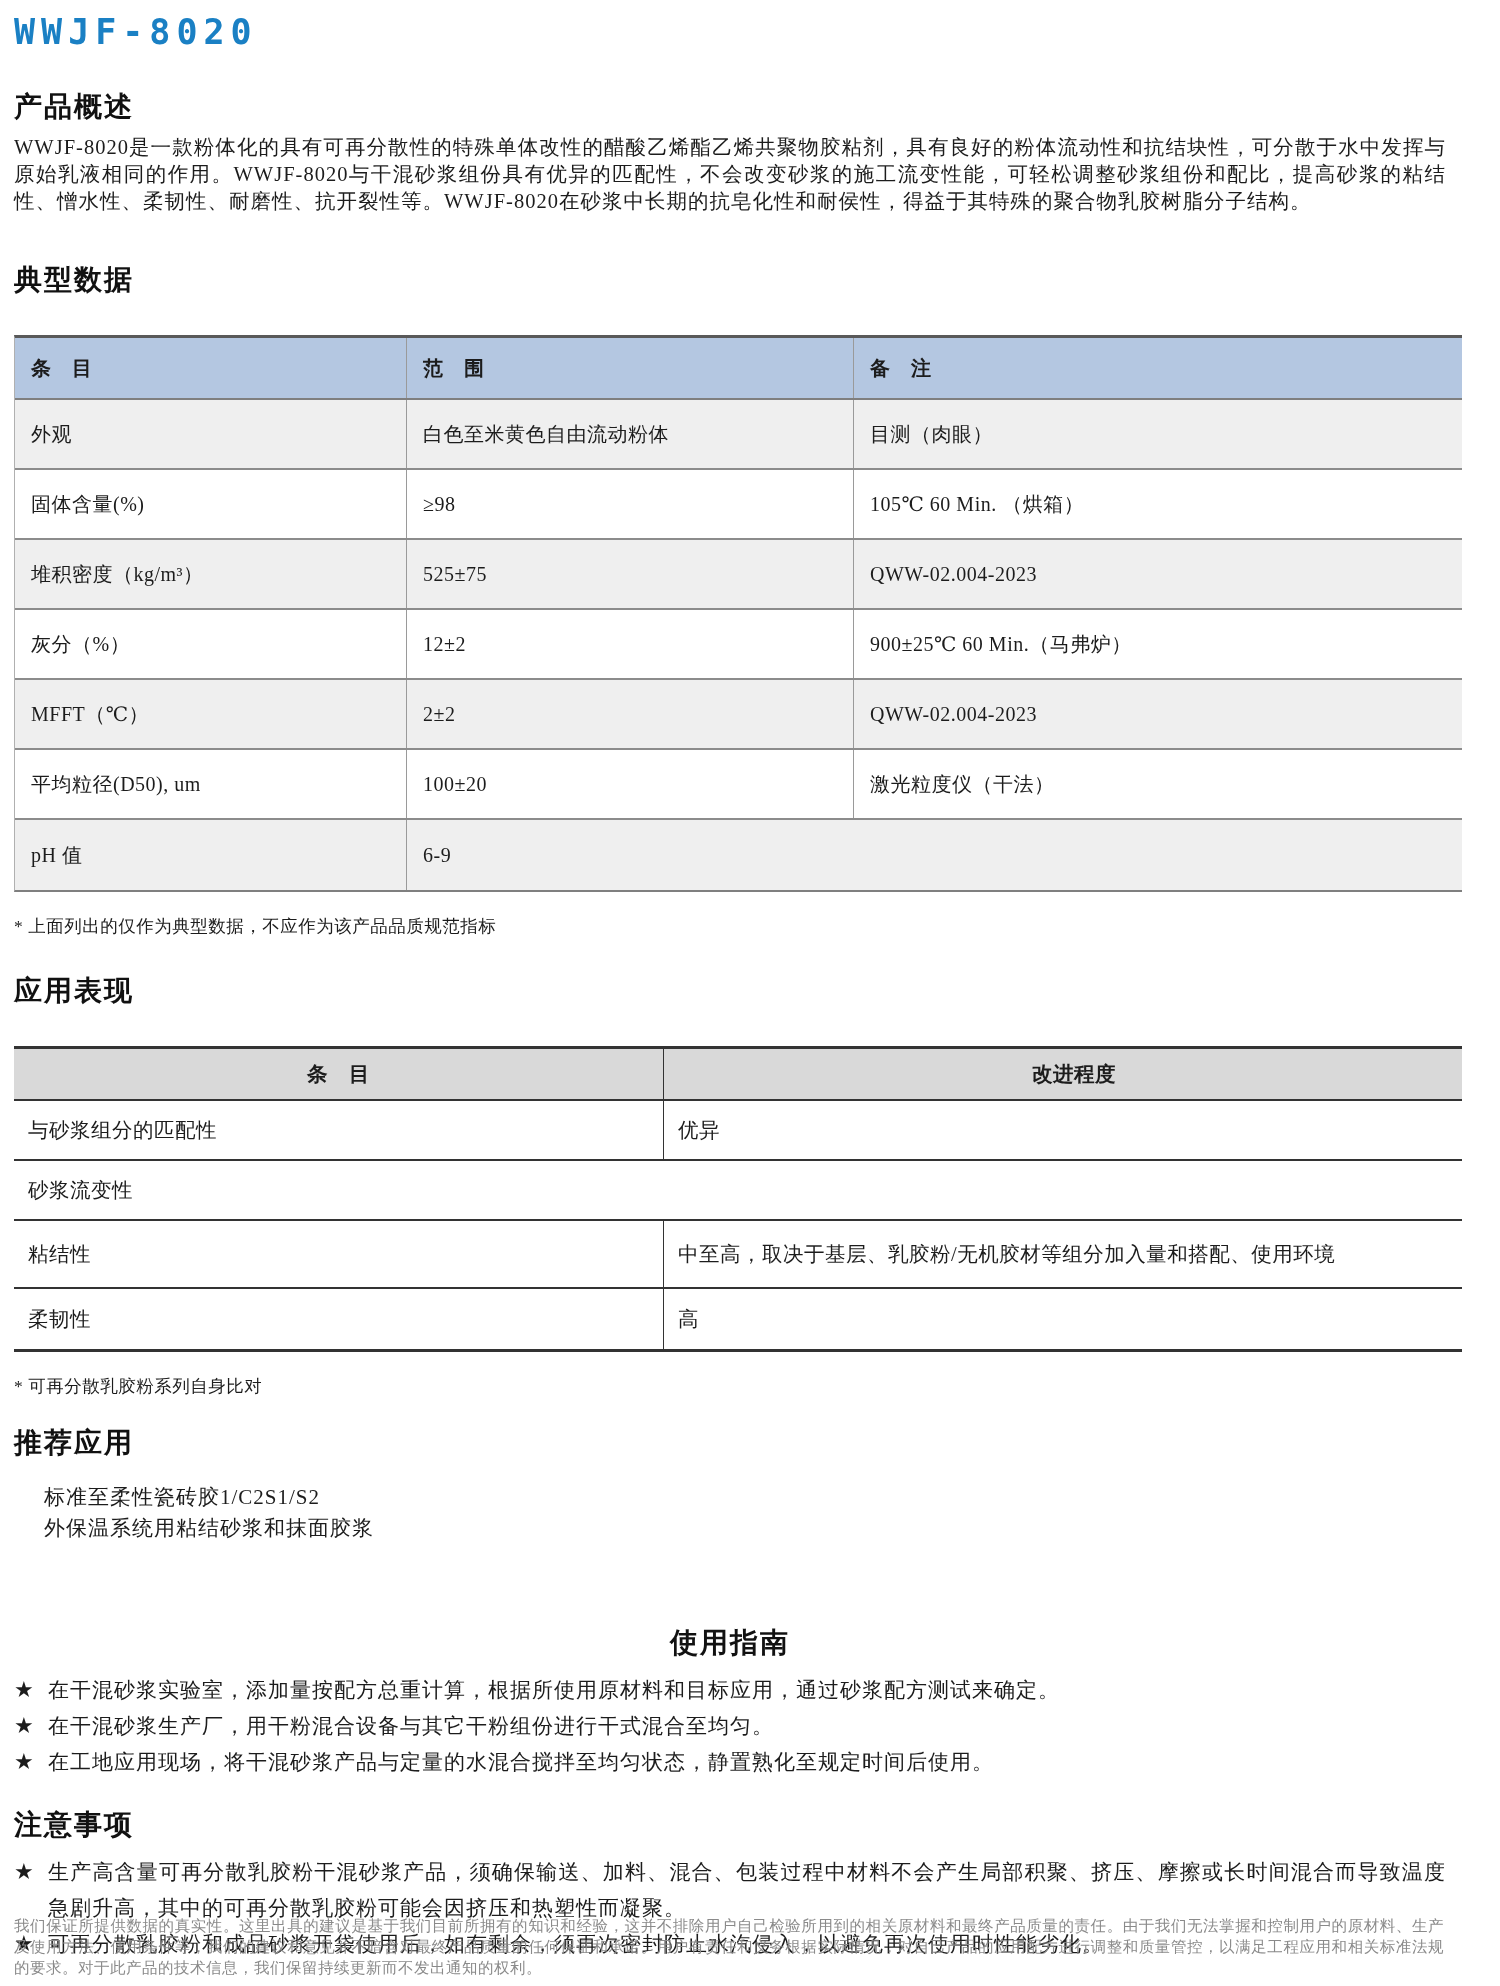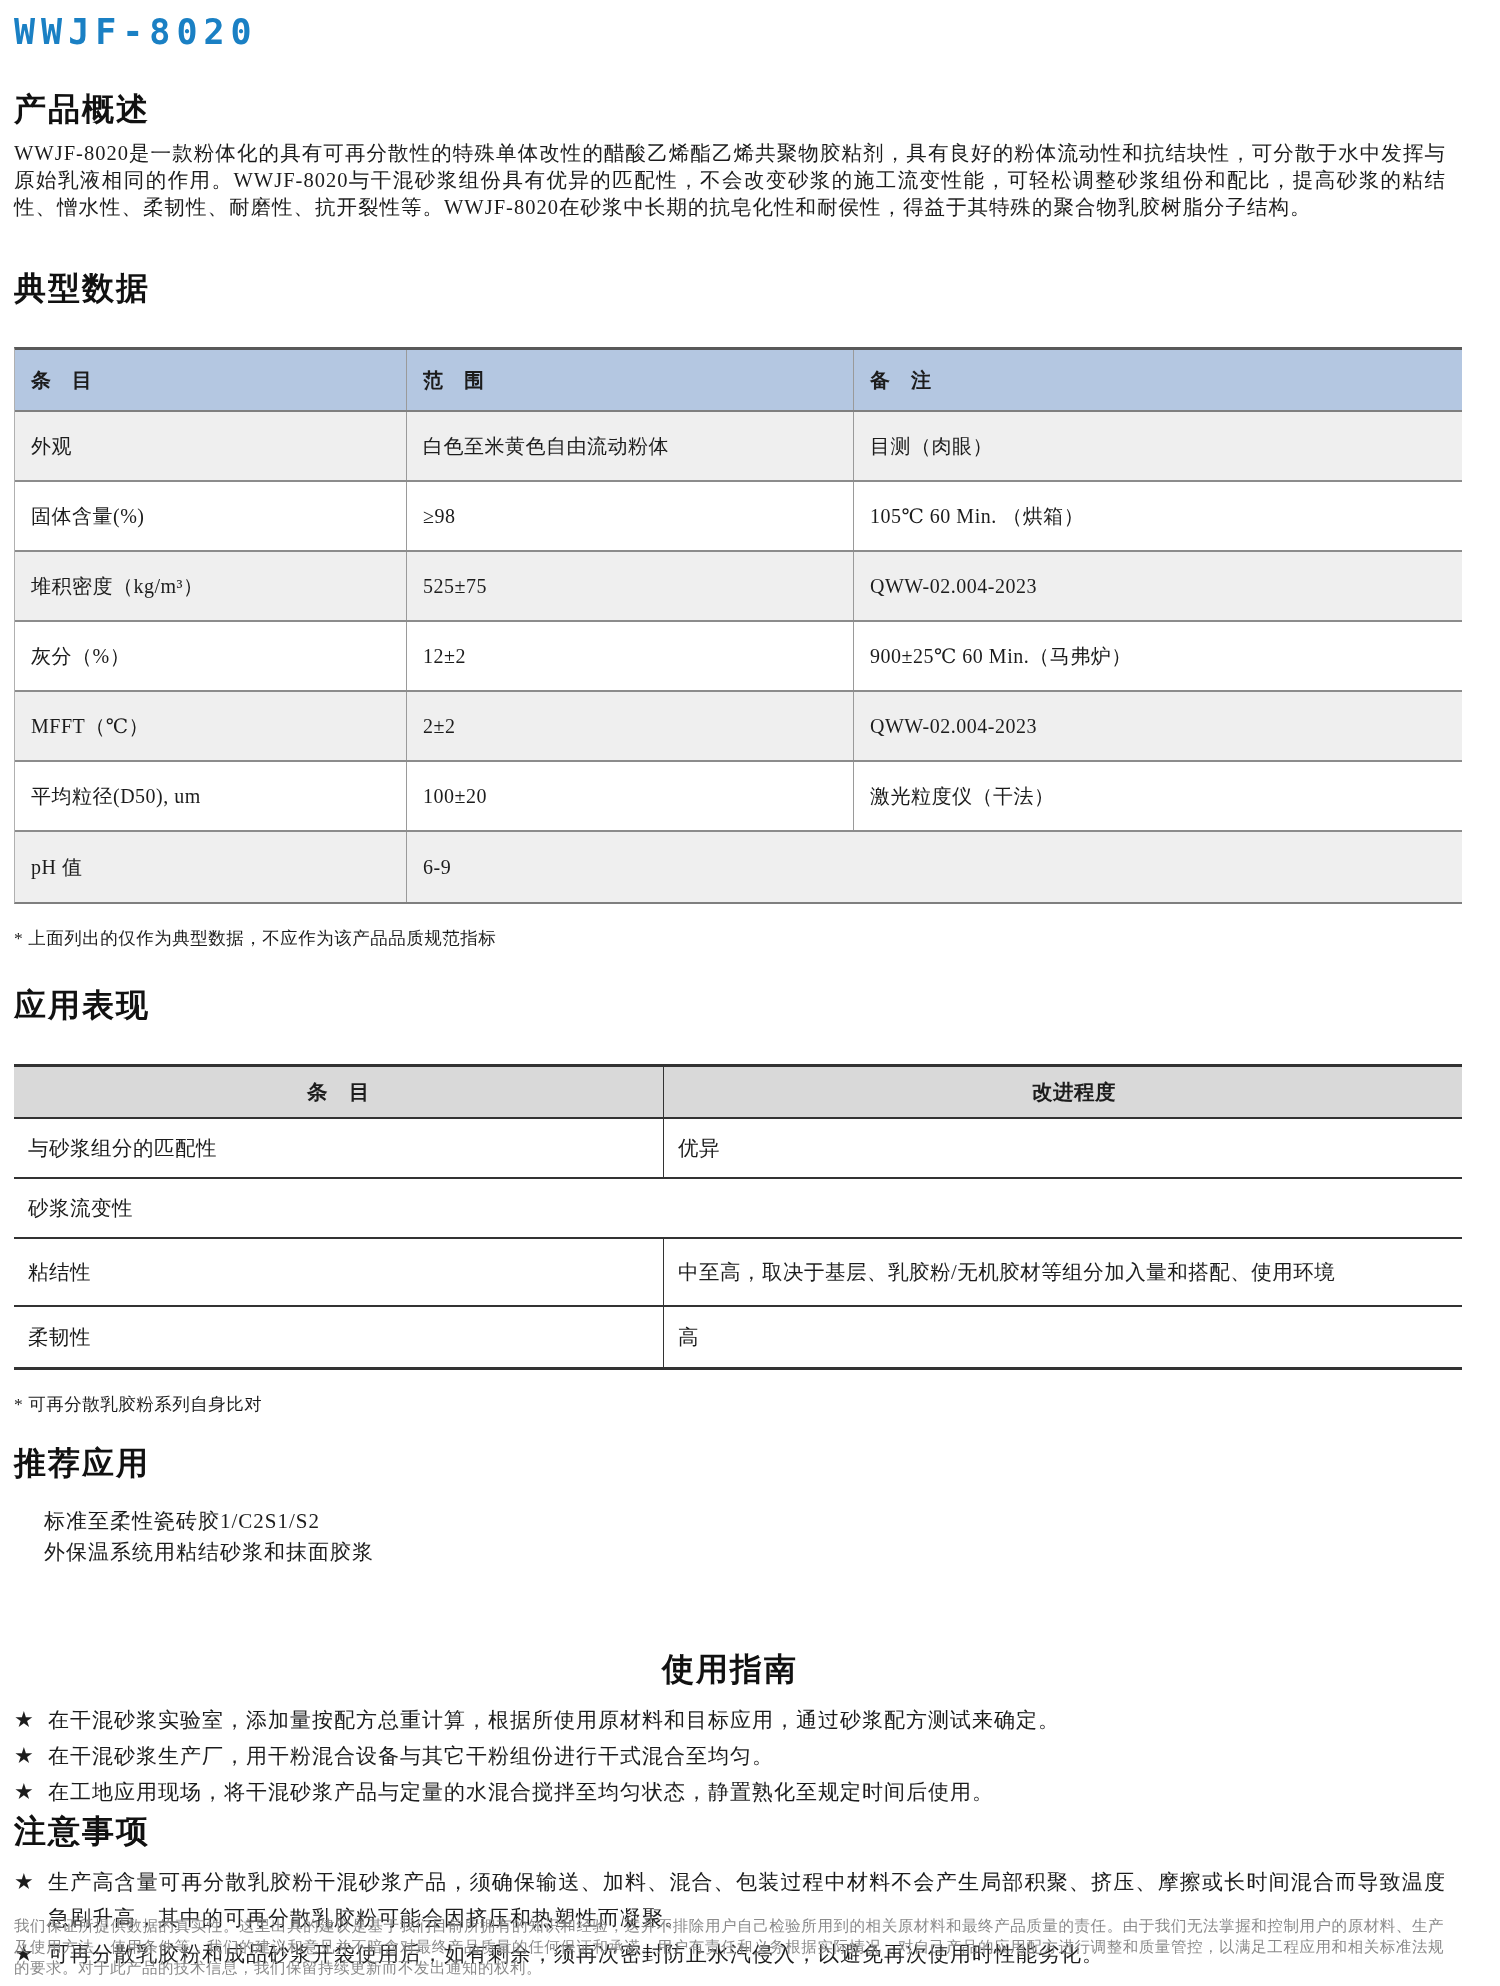--- a/index.html
+++ b/index.html
@@ -26,31 +26,31 @@
     font-family:"DejaVu Sans Mono","Liberation Mono",monospace;
     font-size:35px;
     font-weight:bold;
     letter-spacing:6px;
     color:var(--accent);
     margin-top:4px;
   }
 
   .section-heading{
     font-family:"Liberation Sans","DejaVu Sans",sans-serif;
-    font-size:32px;
+    font-size:28px;
     font-weight:bold;
     letter-spacing:2px;
     color:#111;
   }
   .h-overview{margin-top:36px;}
   .h-typical{margin-top:46px;}
   .h-application{margin-top:34px;}
   .h-recommended{margin-top:26px;}
   .h-usage{margin-top:80px;text-align:center;}
-  .h-precautions{}
+  .h-precautions{margin-top:26px;}
 
   .overview-body{
     margin-top:8px;
     font-size:20.5px;
     line-height:27px;
     text-align:justify;
     letter-spacing:1px;
   }
 
   

